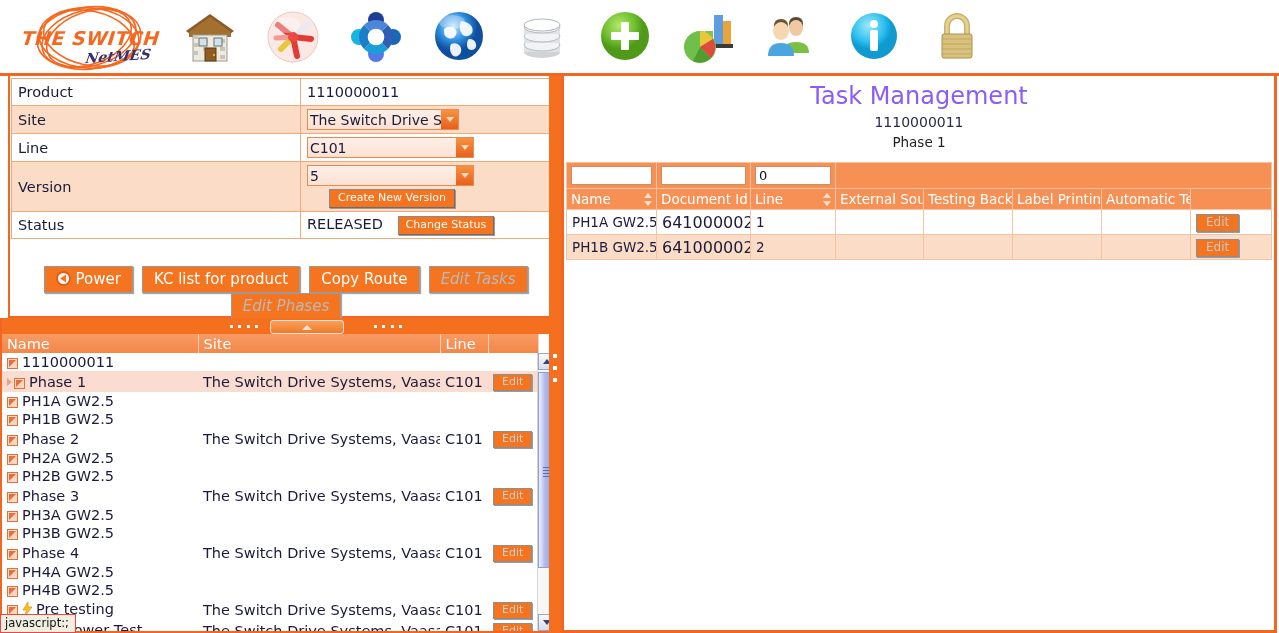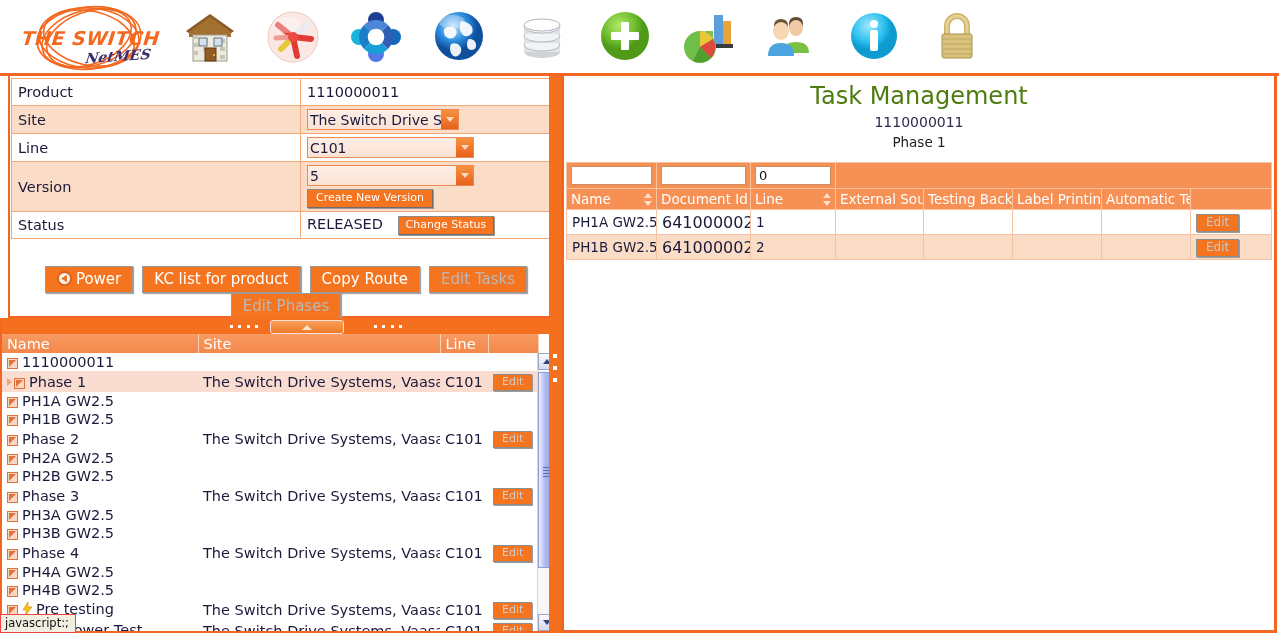--- a/index.html
+++ b/index.html
@@ -128,21 +128,21 @@
     color: #ffffff;
     background: #f4741f;
     border: 1px solid #8a8a8a;
     border-right-color: #6d6d6d;
     border-bottom-color: #6d6d6d;
     padding: 2px 8px 3px 8px;
     cursor: pointer;
     line-height: 12px;
     box-shadow: 1px 1px 0 #9a9a9a;
   }
-  .create-ver { margin-top: 3px; }
+  .create-ver { margin-top: 3px; margin-left: 22px; }
   .change-status { margin-left: 10px; font-size: 11px; padding: 2px 7px 3px 7px; }
   .status-val { font-size: 14.5px; color: #1a1a3a; vertical-align: middle; }
 
   .btn-row {
     position: absolute; left: 0; top: 190px;
     width: 552px;
     text-align: center;
   }
   .bigbtn {
     display: inline-block;
@@ -151,21 +151,21 @@
     color: #ffffff;
     background: #f4741f;
     border: 1px solid #9a9a9a;
     padding: 3px 11px 4px 11px;
     margin: 0 2px;
     cursor: pointer;
     box-shadow: 1px 1px 1px #a5a5a5;
     line-height: 18px;
     white-space: nowrap;
   }
-  .bigbtn.disabled { color: #b9b9b9; cursor: default; }
+  .bigbtn.disabled { color: #b9b9b9; cursor: default; font-style: italic; }
   .bigbtn .backico {
     display: inline-block; vertical-align: -2px;
     width: 15px; height: 15px; margin-right: 4px;
   }
 
   
   .hsplit {
     position: absolute; left: 0; top: 242px;
     width: 558px; height: 16px;
     background: #f4701f;
@@ -349,21 +349,21 @@
     position: absolute; left: 561px; top: 76px;
     width: 716px; height: 557px;
     box-sizing: border-box;
     border: 3px solid #f26522;
     border-top: 0;
     background: #ffffff;
   }
   .rp-title {
     text-align: center;
     font-size: 24px;
-    color: #4d7c0f;
+    color: #8b5cf6;
     padding-top: 6px;
     font-family: "DejaVu Sans", sans-serif;
   }
   .rp-sub1 {
     text-align: center; font-size: 14px; color: #2a2a50; margin-top: 4px;
   }
   .rp-sub2 {
     text-align: center; font-size: 13.5px; color: #222; margin-top: 4px;
   }
   .rp-btns { margin-top: 5px; padding-left: 4px; }

